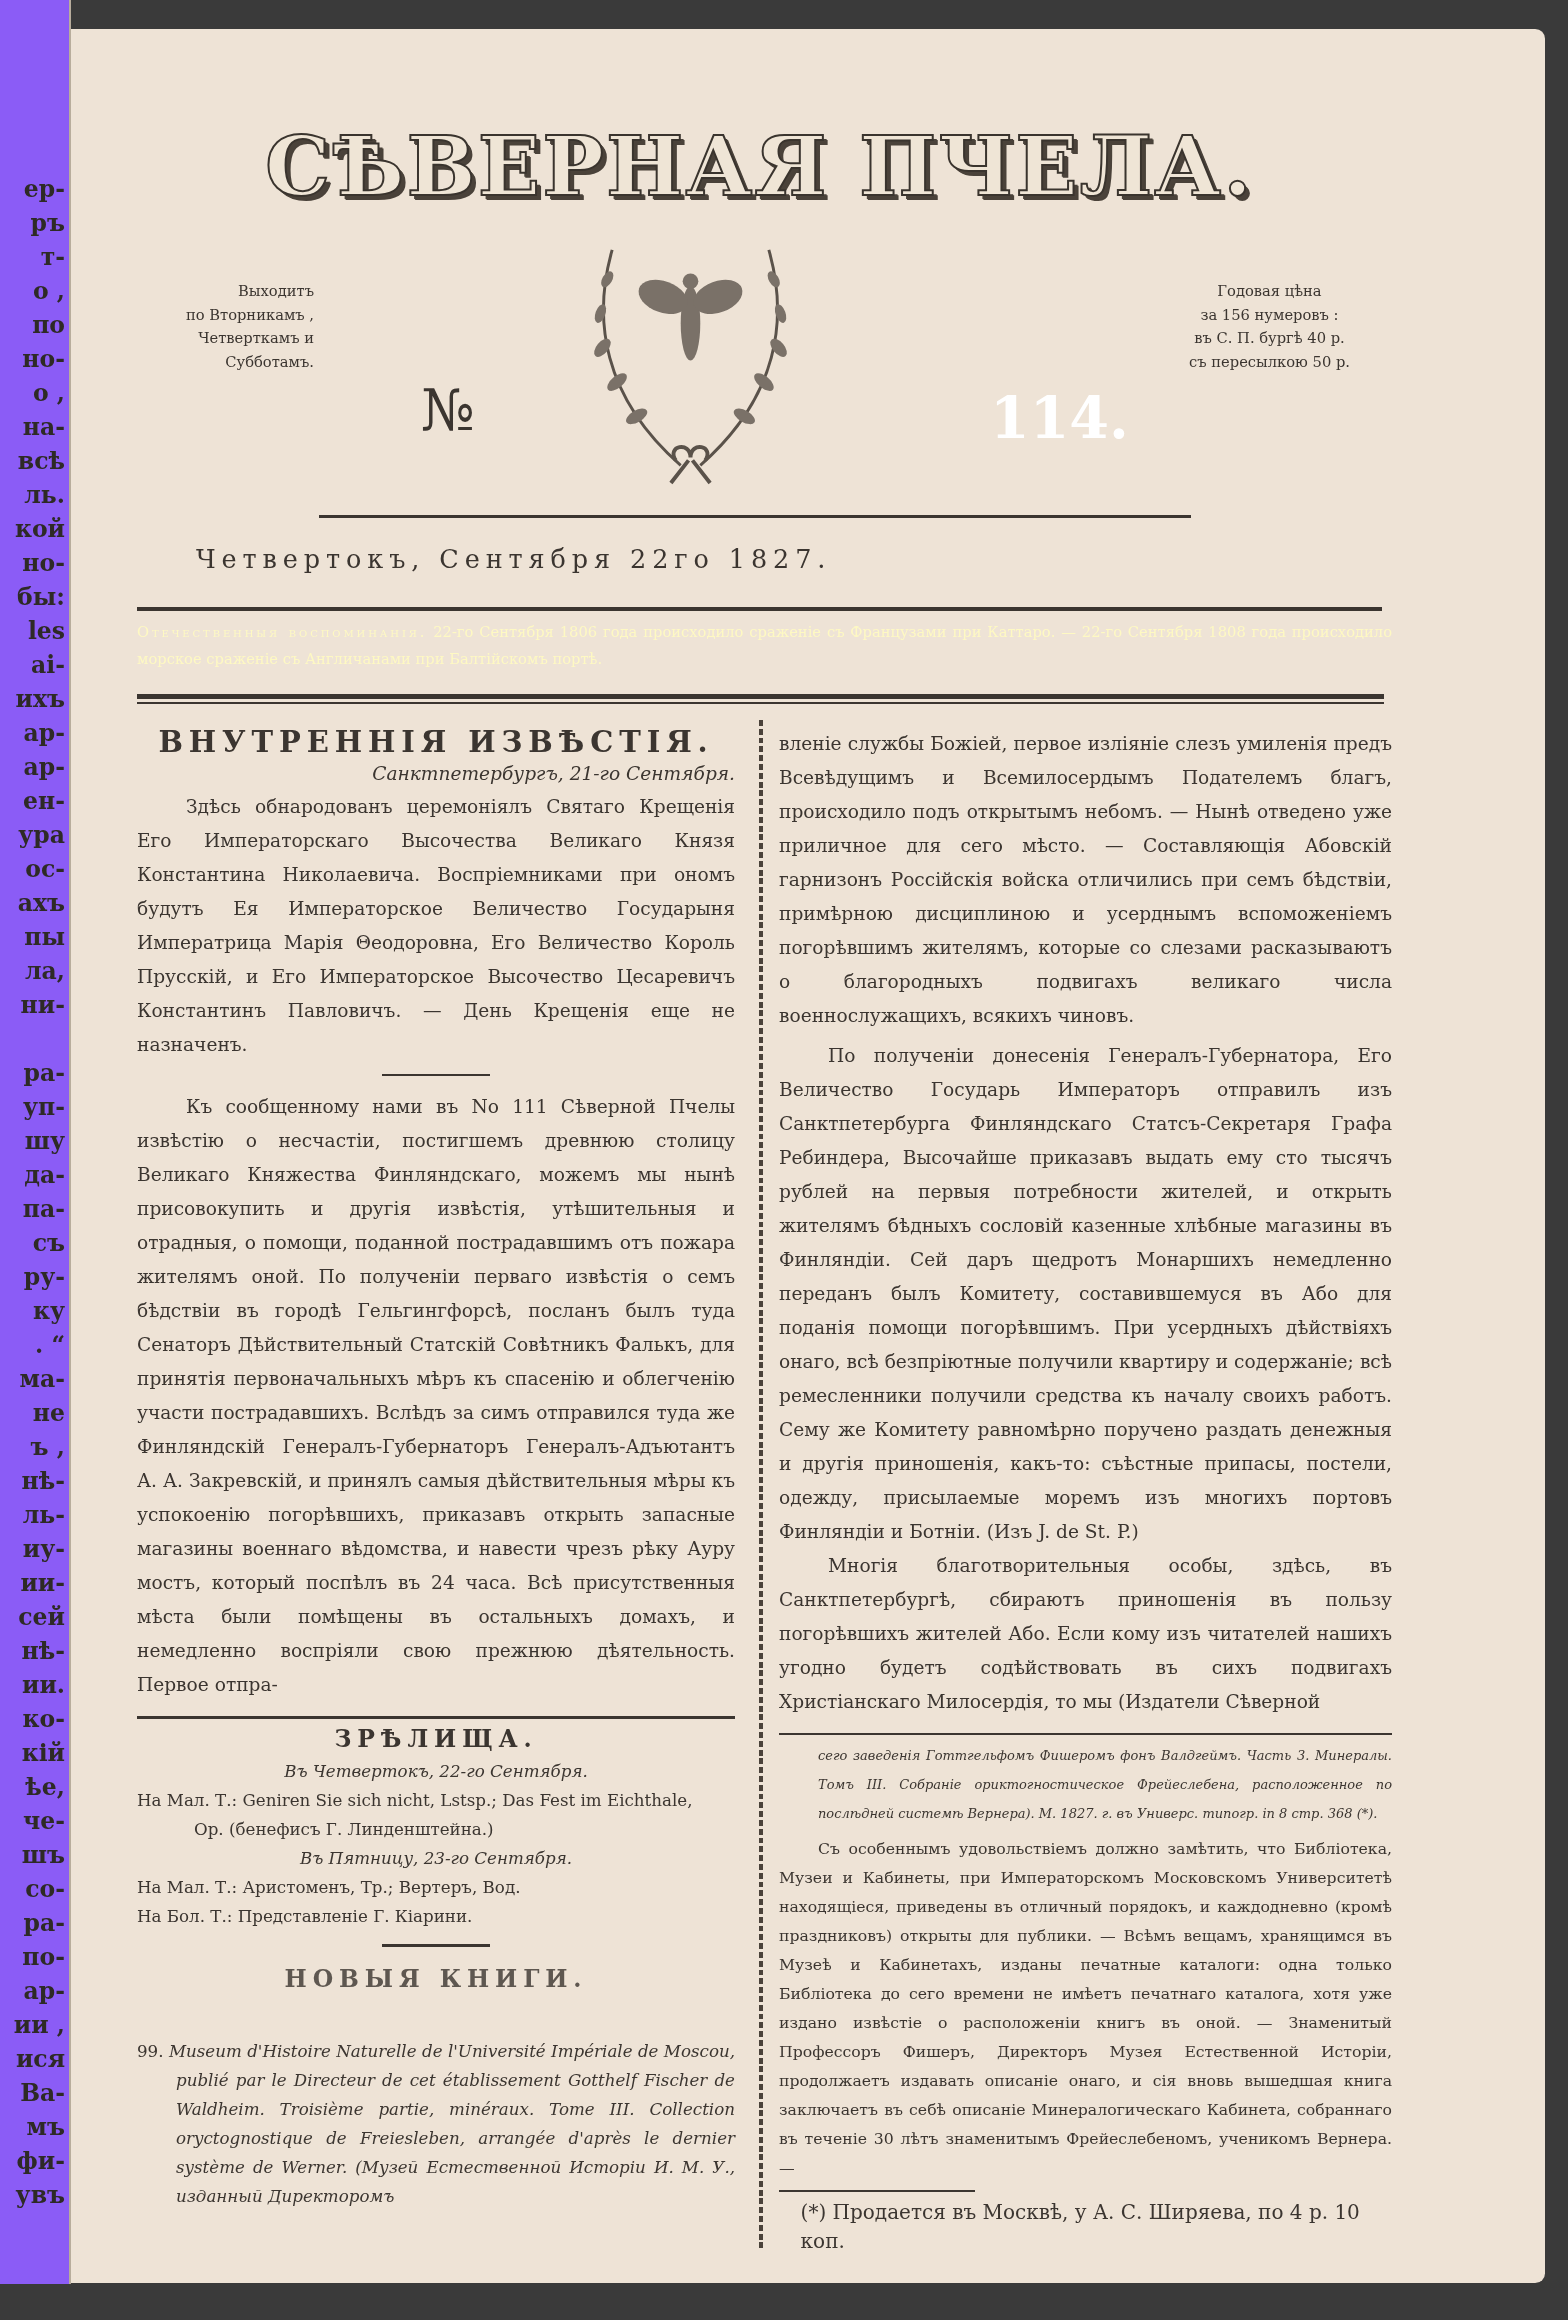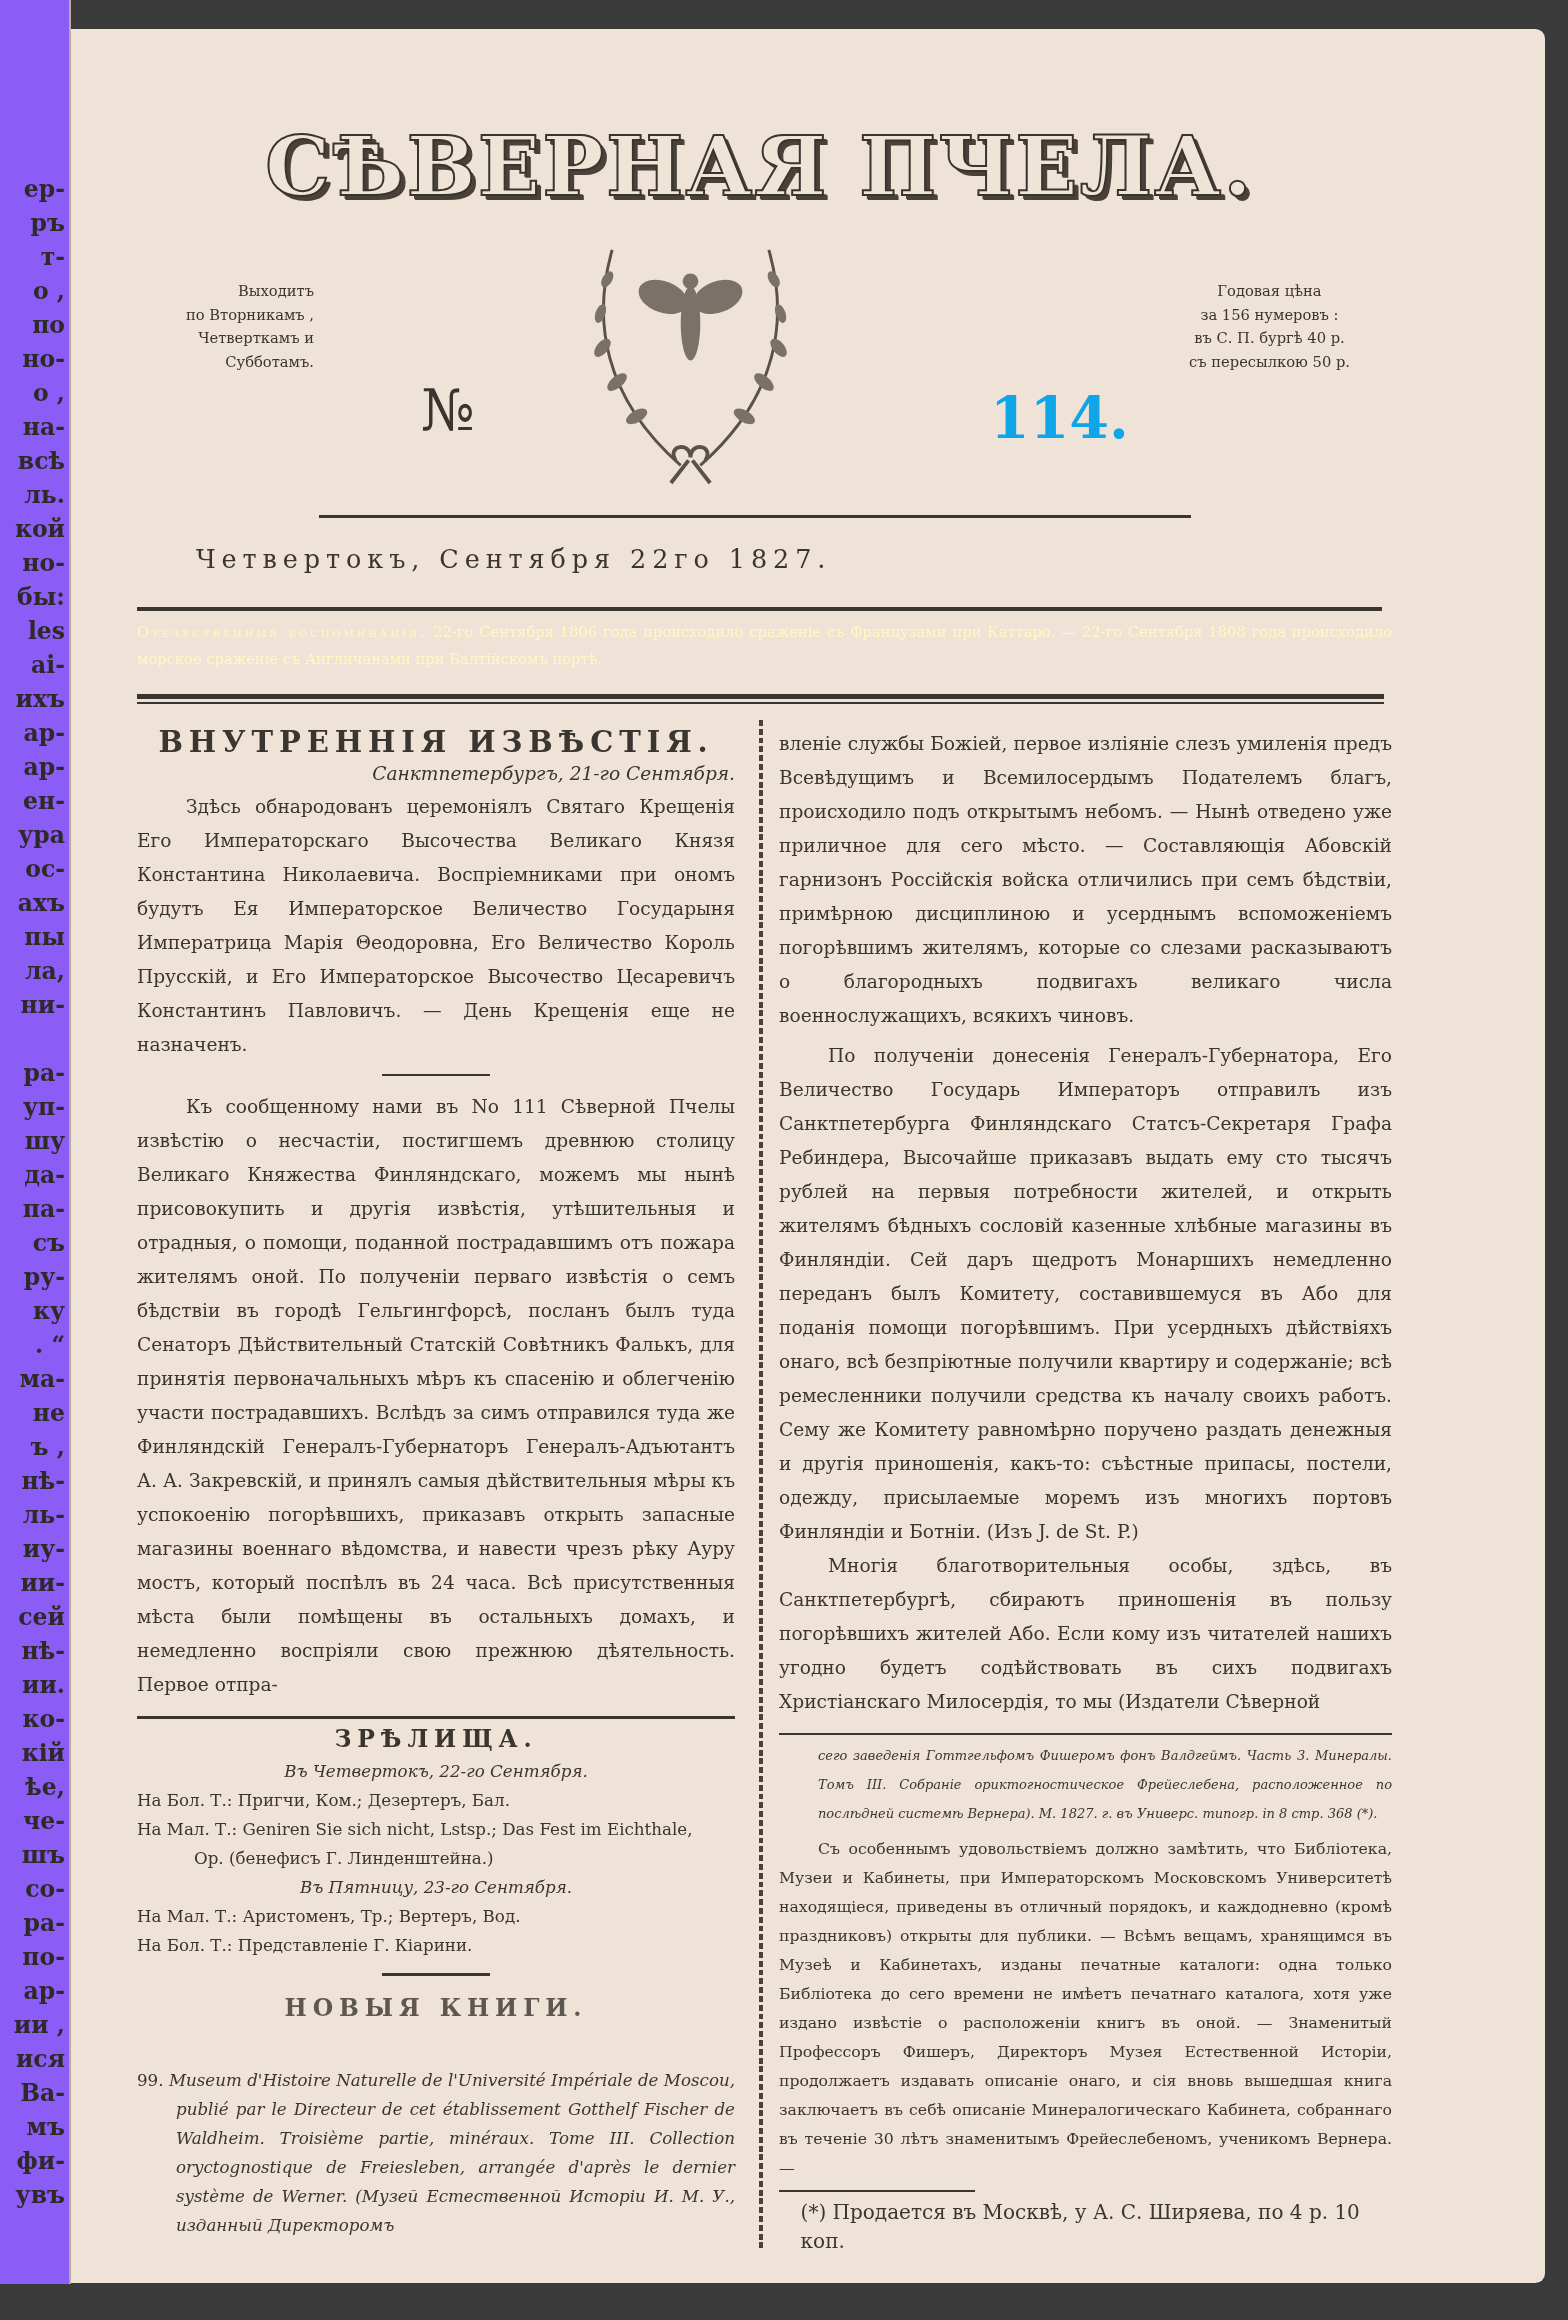--- a/index.html
+++ b/index.html
@@ -35,21 +35,21 @@
   }
   .pub-days {
     position:absolute; left:147px; top:279px; width:167px; text-align:right;
     font-size:14.7px; line-height:23.5px; color:#3b3530;
   }
   .price {
     position:absolute; left:1152px; top:279px; width:235px; text-align:center;
     font-size:14.7px; line-height:23.5px; color:#3b3530;
   }
   .no-sign { position:absolute; left:421px; top:377px; font-size:57px; color:#3b3530; }
-  .issue-num { position:absolute; left:990px; top:384px; font-size:57px; font-weight:bold; color:#0ea5e9; }
+  .issue-num { position:absolute; left:990px; top:384px; font-size:57px; font-weight:bold; color:#ffffff; }
   .emblem { position:absolute; left:573px; top:240px; width:235px; height:245px; }
   .rule { position:absolute; background:#3b3530; }
   .dateline {
     position:absolute; left:196px; top:544px; width:1176px; text-align:left;
     font-size:25.5px; letter-spacing:5.9px; color:#3b3530;
   }
   .memorial {
     position:absolute; left:137px; top:619px; width:1255px;
     font-size:14.7px; line-height:26.5px; color:#fef9c3; text-align:justify;
   }
@@ -219,21 +219,20 @@
   <div class="sec-title">ВНУТРЕННІЯ ИЗВѢСТІЯ.</div>
   <div class="sec-sub">Санктпетербургъ, 21-го Сентября.</div>
   <p class="body">Здѣсь обнародованъ церемоніялъ Святаго Крещенія Его Императорскаго Высочества Великаго Князя Константина Николаевича. Воспріемниками при ономъ будутъ Ея Императорское Величество Государыня Императрица Марія Θеодоровна, Его Величество Король Прусскій, и Его Императорское Высочество Цесаревичъ Константинъ Павловичъ. — День Крещенія еще не назначенъ.</p>
   <div class="short-rule"></div>
   <p class="body">Къ сообщенному нами въ No 111 Сѣверной Пчелы извѣстію о несчастіи, постигшемъ древнюю столицу Великаго Княжества Финляндскаго, можемъ мы нынѣ присовокупить и другія извѣстія, утѣшительныя и отрадныя, о помощи, поданной пострадавшимъ отъ пожара жителямъ оной. По полученіи перваго извѣстія о семъ бѣдствіи въ городѣ Гельгингфорсѣ, посланъ былъ туда Сенаторъ Дѣйствительный Статскій Совѣтникъ Фалькъ, для принятія первоначальныхъ мѣръ къ спасенію и облегченію участи пострадавшихъ. Вслѣдъ за симъ отправился туда же Финляндскій Генералъ-Губернаторъ Генералъ-Адъютантъ А. А. Закревскій, и принялъ самыя дѣйствительныя мѣры къ успокоенію погорѣвшихъ, приказавъ открыть запасные магазины военнаго вѣдомства, и навести чрезъ рѣку Ауру мостъ, который поспѣлъ въ 24 часа. Всѣ присутственныя мѣста были помѣщены въ остальныхъ домахъ, и немедленно воспріяли свою прежнюю дѣятельность. Первое отпра-</p>
 
   <div class="long-rule"></div>
 
   <div class="sec-title" style="font-size:23.5px;">ЗРѢЛИЩА.</div>
   <div class="theatre-day">Въ Четвертокъ, 22-го Сентября.</div>
-  <div class="theatre-line"><span>На Бол. Т.:</span> <span>Пригчи, Ком.; Дезертеръ, Бал.</span></div>
   <div class="theatre-line"><span>На Мал. Т.:</span> <span>Geniren Sie sich nicht, Lstsp.; Das Fest im Eichthale,</span></div>
   <div class="theatre-line cont"><span>Ор. (бенефисъ Г. Линденштейна.)</span></div>
   <div class="theatre-day">Въ Пятницу, 23-го Сентября.</div>
   <div class="theatre-line"><span>На Мал. Т.:</span> <span>Аристоменъ, Тр.; Вертеръ, Вод.</span></div>
   <div class="theatre-line"><span>На Бол. Т.:</span> <span>Представленіе Г. Кіарини.</span></div>
 
   <div class="short-rule" style="margin-top:13.7px;margin-bottom:17.6px;"></div>
 
   <div class="sec-title" style="font-size:23.5px;color:#5e5750;">НОВЫЯ КНИГИ.</div>
   <div class="book-item"><span style="font-style:normal;">99.</span> <span>Museum d'Histoire Naturelle de l'Université Impériale de Moscou, publié par le Directeur de cet établissement Gotthelf Fischer de Waldheim. Troisième partie, minéraux. Tome III. Collection oryctognostique de Freiesleben, arrangée d'après le dernier système de Werner. (Музей Естественной Исторіи И. М. У., изданный Директоромъ</span></div>

